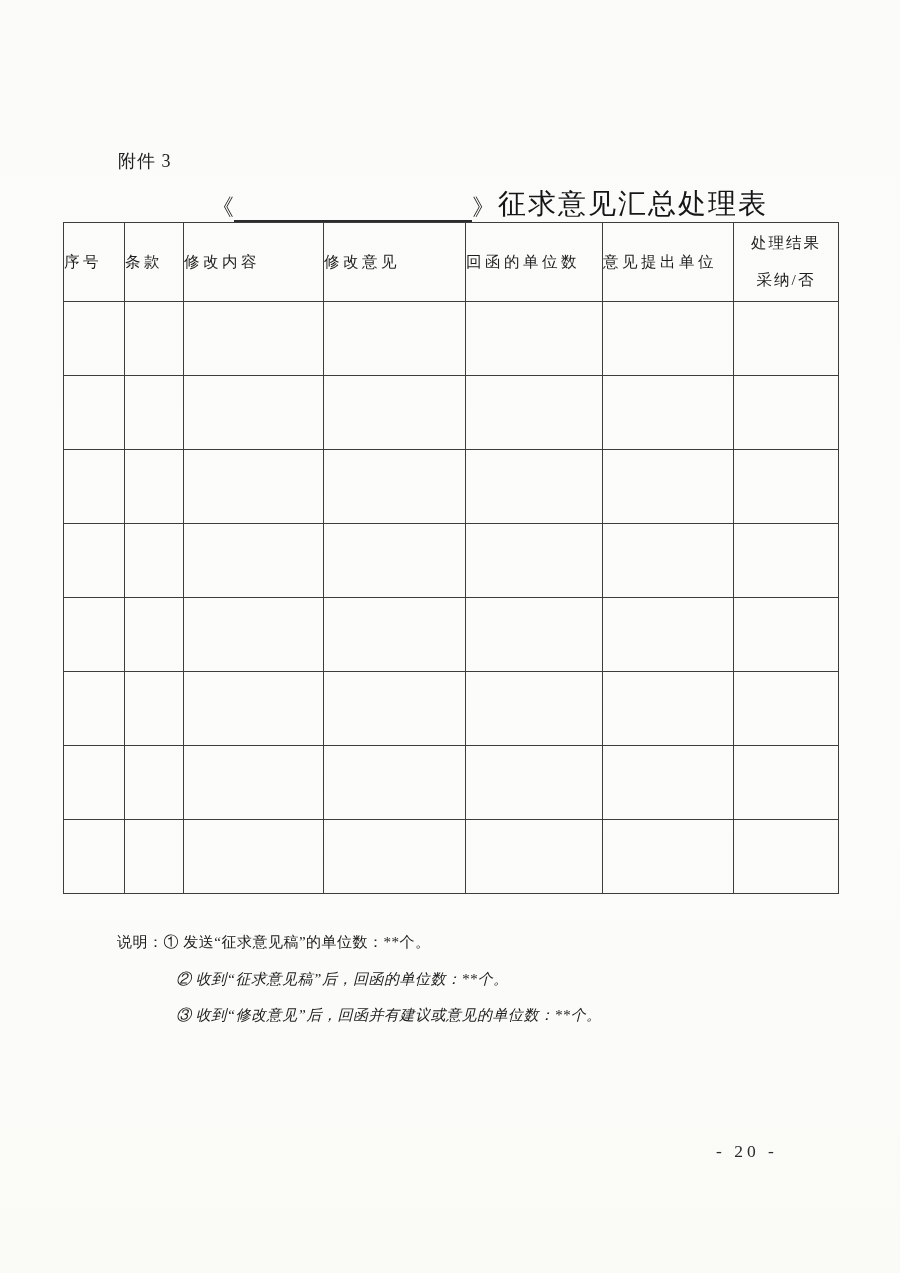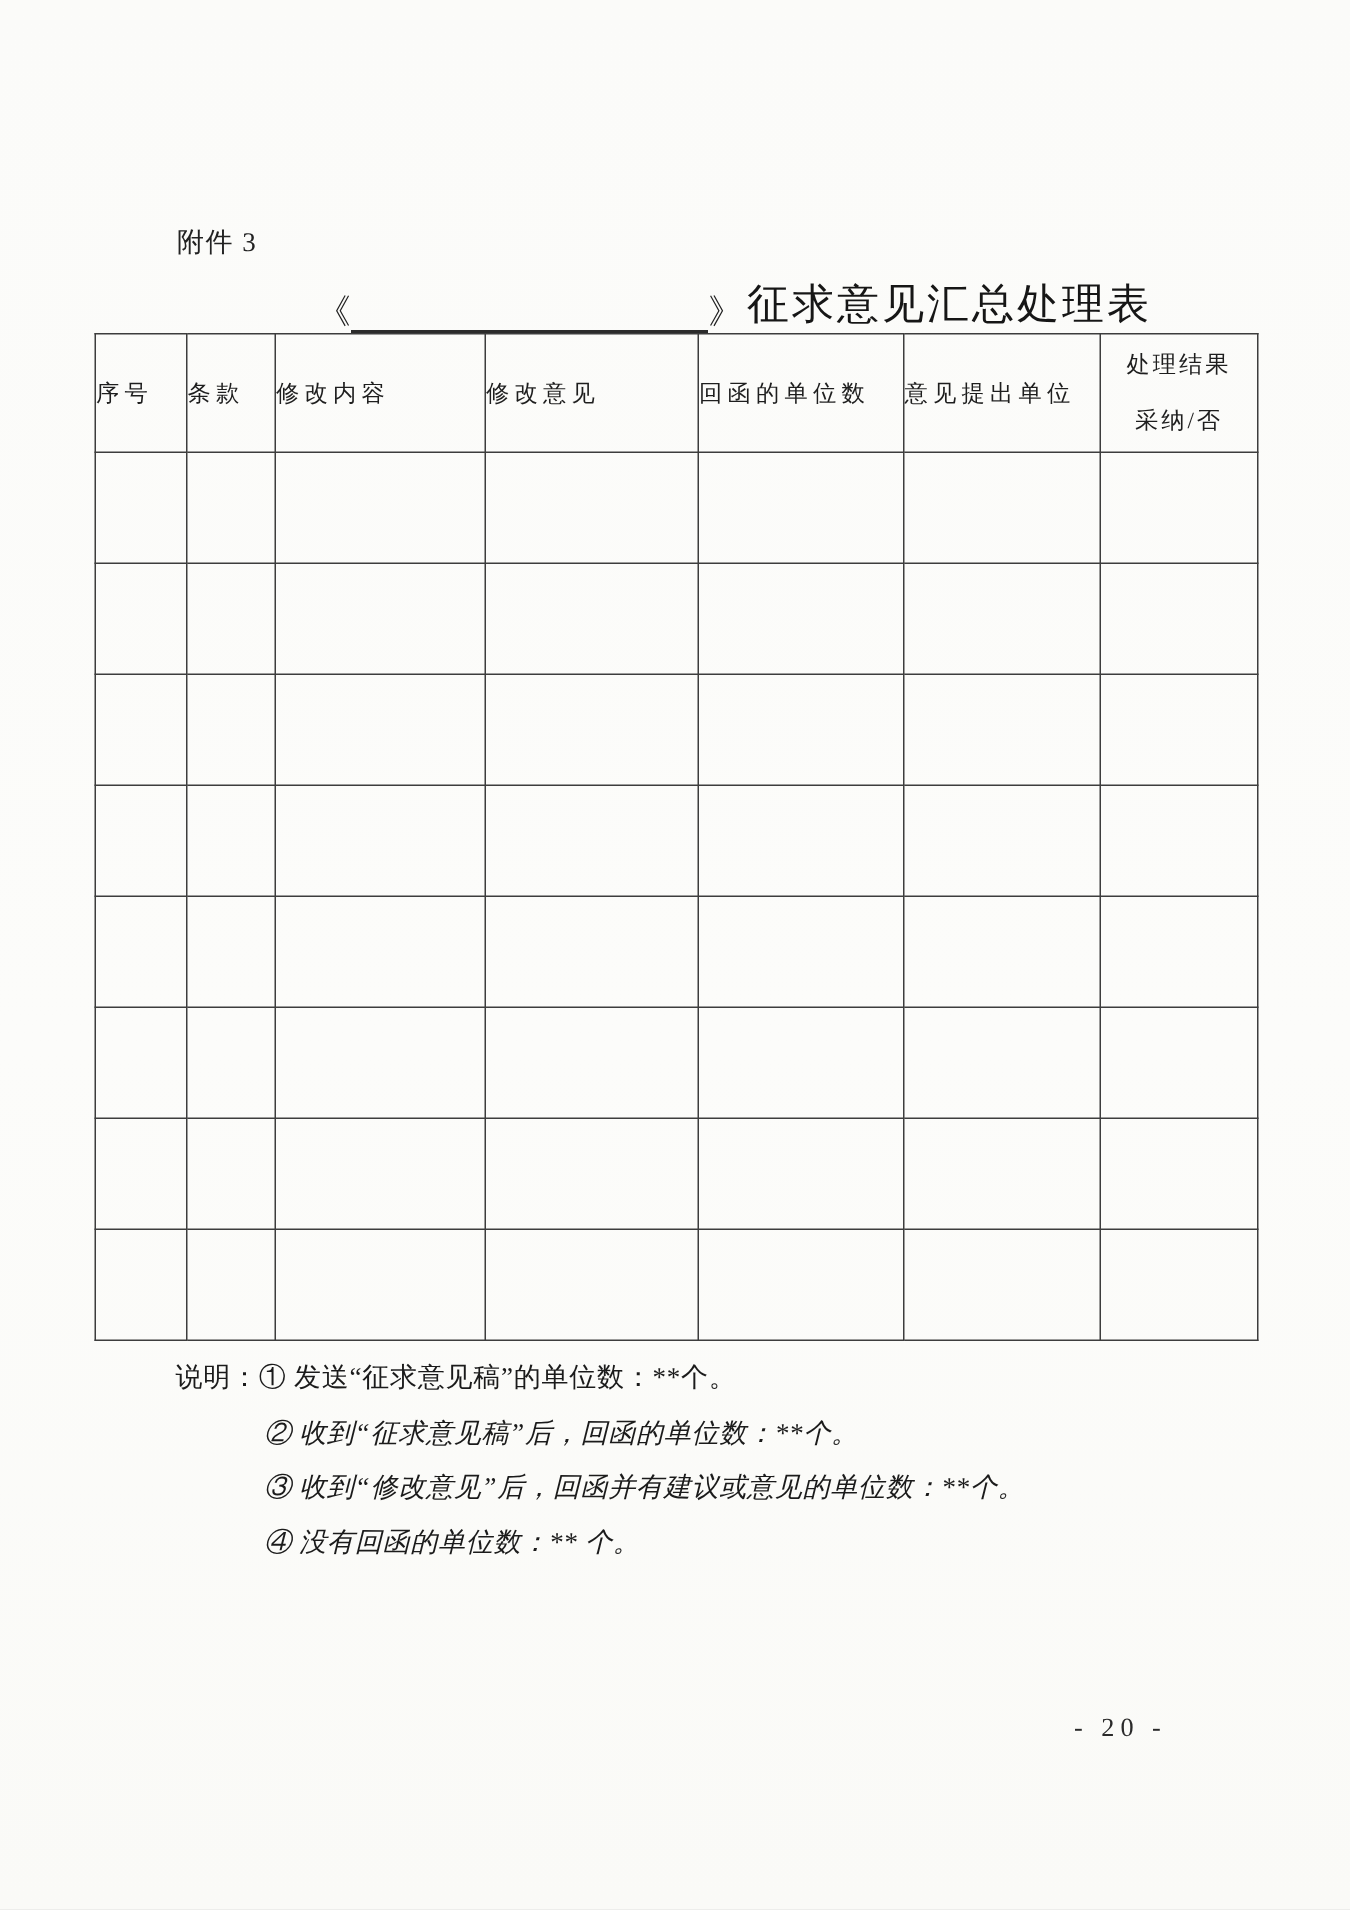--- a/index.html
+++ b/index.html
@@ -74,23 +74,23 @@
     display: flex;
     flex-direction: column;
     align-items: center;
     justify-content: center;
     gap: 16px;
   }
   .result-header-inner span { letter-spacing: 2px; }
   .notes {
     position: absolute;
     left: 117px;
-    top: 900px;
+    top: 924px;
     width: 720px;
-    font-size: 18px;
+    font-size: 15px;
     line-height: 36.5px;
     color: #1b1b1b;
     letter-spacing: 0.5px;
   }
   .note-line { white-space: nowrap; }
   .note-line.indented { padding-left: 59px; font-style: italic; }
   .page-number {
     position: absolute;
     left: 716px;
     top: 1141px;
@@ -218,20 +218,17 @@
   <div class="notes">
     <div class="note-line">
       <span class="note-label">说明：</span><span class="note-item">① 发送“征求意见稿”的单位数：**个。</span>
     </div>
     <div class="note-line indented">
       <span class="note-item">② 收到“征求意见稿”后，回函的单位数：**个。</span>
     </div>
     <div class="note-line indented">
       <span class="note-item">③ 收到“修改意见”后，回函并有建议或意见的单位数：**个。</span>
     </div>
-    <div class="note-line indented">
-      <span class="note-item">④ 没有回函的单位数：** 个。</span>
-    </div>
   </div>
 
   <div class="page-number">- 20 -</div>
 
 </div>
 
 </body></html>

